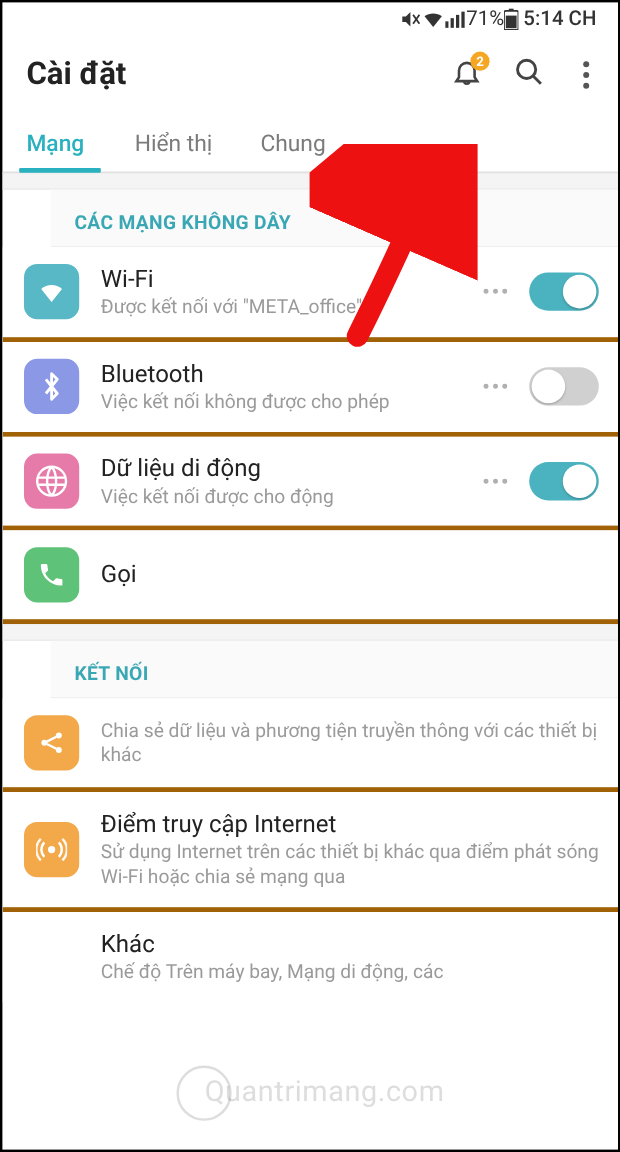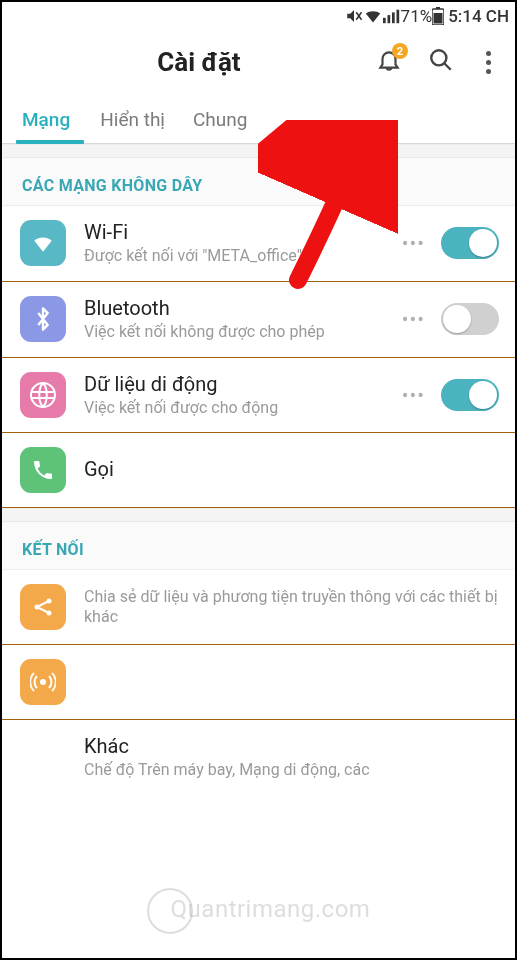--- a/index.html
+++ b/index.html
@@ -11,35 +11,34 @@
     border: 2px solid #000;
     overflow: hidden;
     position: relative;
   }
   
   .status-bar {
     height: 28px;
     display: flex;
     justify-content: flex-end;
     align-items: center;
-    padding: 0 6px;
+    padding: 0 18px;
     gap: 0;
     font-size: 17px;
     color: #333;
   }
   .status-bar .sb-icon { display: inline-flex; align-items: center; }
   .status-bar .time { font-weight: 500; margin-left: 4px; }
 
   
   .app-bar {
     display: flex;
     align-items: center;
     height: 64px;
     padding: 0 18px 0 20px;
-    text-align: center;
   }
   .app-title {
     font-size: 26px;
     font-weight: 700;
     color: #222;
     flex: 1;
   }
   .app-actions { display: flex; align-items: center; gap: 26px; }
   .bell-wrap { position: relative; }
   .badge {
@@ -56,21 +55,21 @@
   .kebab { display:flex; flex-direction:column; gap:4px; padding:4px 6px;}
   .kebab span { width:5px; height:5px; background:#555; border-radius:50%; }
 
   
   .tabs {
     display: flex;
     align-items: flex-end;
     padding: 0 14px;
     border-bottom: 1px solid #d7d7d7;
     height: 50px;
-    gap: 4px;
+    gap: 16px;
     box-shadow: 0 2px 2px rgba(0,0,0,0.05);
   }
   .tab {
     padding: 0 12px 12px 12px;
     font-size: 19px;
     color: #7b7b7b;
     cursor: pointer;
     position: relative;
   }
   .tab:first-child { padding-left: 6px; padding-right: 14px; }
@@ -89,28 +88,29 @@
   
   .section-gap { height: 14px; background: #f4f4f4; border-bottom:1px solid #e8e8e8; border-top:1px solid #eee;}
   .section-header {
     background: #fafafa;
     padding: 18px 20px 10px 20px;
     font-size: 16px;
     font-weight: 700;
     color: #3aa7b5;
     letter-spacing: 0.3px;
     border-bottom: 1px solid #eee;
+    margin-left: 40px;
   }
 
   
   .row {
     display: flex;
     align-items: center;
     padding: 14px 16px 14px 18px;
-    border-bottom: 1px solid #a16207;
+    border-bottom: 4px solid #a16207;
     background: #fff;
     position: relative;
   }
   .row:last-child { border-bottom: none; }
   .row .icon-box {
     width: 46px; height: 46px;
     border-radius: 11px;
     display: flex; align-items: center; justify-content: center;
     flex-shrink: 0;
     margin-right: 18px;
@@ -332,20 +332,24 @@
   </div>
 
   <div class="row">
     <div class="icon-box ic-hotspot">
       <svg width="26" height="26" viewBox="0 0 26 26">
           <circle cx="13" cy="13" r="3" fill="#fff"></circle>
           <path fill="none" stroke="#fff" stroke-width="2" d="M7 7a8.5 8.5 0 000 12M19 7a8.5 8.5 0 010 12"></path>
           <path fill="none" stroke="#fff" stroke-width="2" d="M4 4a12.7 12.7 0 000 18M22 4a12.7 12.7 0 010 18" opacity="0.9"></path>
         </svg>
     </div>
+    <div class="row-body">
+      <div class="row-title">Điểm truy cập Internet</div>
+      <div class="row-sub">Sử dụng Internet trên các thiết bị khác qua điểm phát sóng Wi-Fi hoặc chia sẻ mạng qua</div>
+    </div>
   </div>
 
   <div class="row" style="border-bottom:none;align-items:flex-end;">
     <div class="icon-box" style="background:transparent"></div>
     <div class="row-body">
       <div class="row-title">Khác</div>
       <div class="row-sub">Chế độ Trên máy bay, Mạng di động, các</div>
     </div>
   </div>
 

